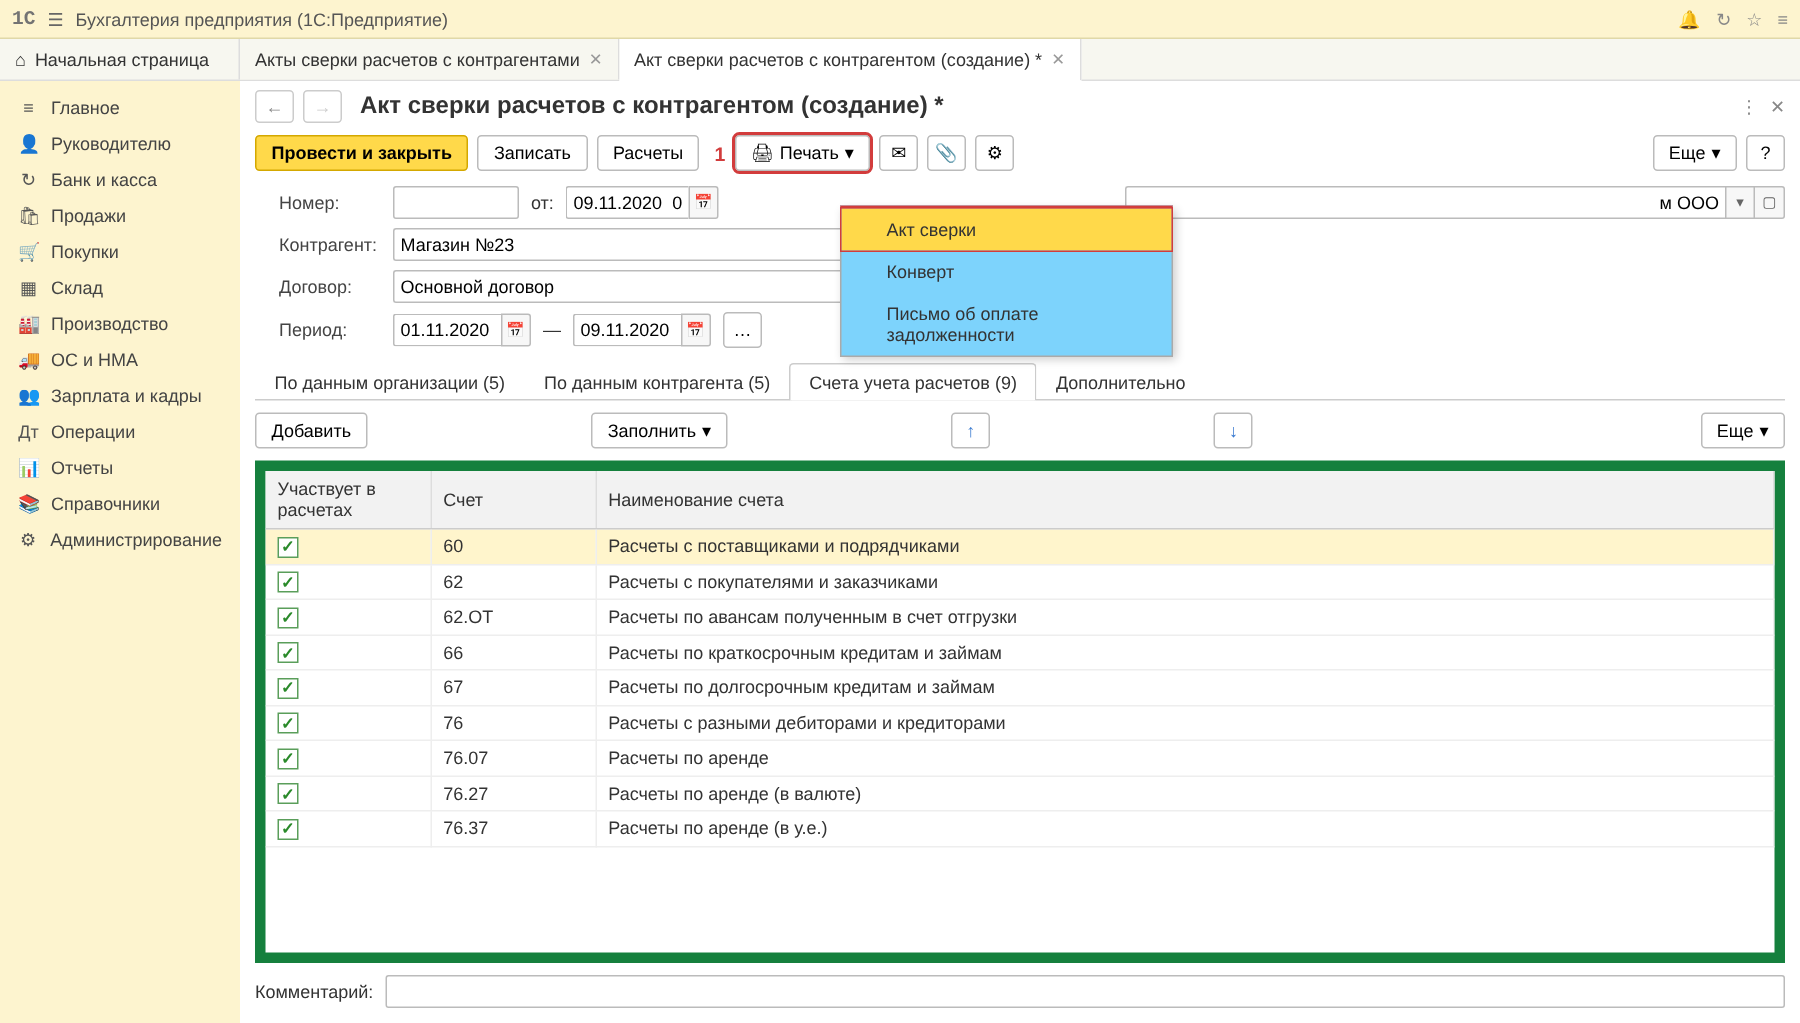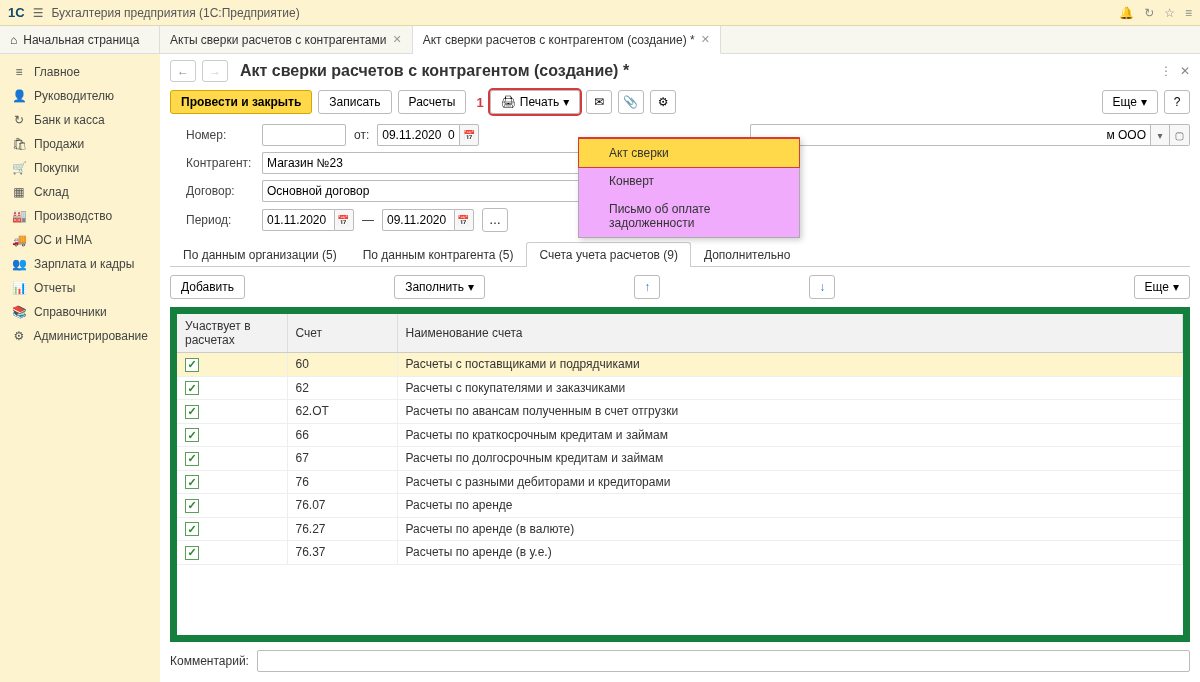--- a/index.html
+++ b/index.html
@@ -1,18 +1,18 @@
 <!DOCTYPE html>
 <html><head>
 <meta charset="utf-8">
 <style>
 * { box-sizing: border-box; margin: 0; padding: 0; }
 body { font-family: Arial, sans-serif; font-size: 12px; background: #fff; color: #333; }
 .titlebar { height: 26px; background: #fdf4cf; display: flex; align-items: center; padding: 0 8px; border-bottom: 1px solid #e0d8a8; }
-.titlebar .logo { color: #0c4a6e; font-weight: bold; font-size: 13px; margin-right: 8px; }
+.titlebar .logo { color: #737373; font-weight: bold; font-size: 13px; margin-right: 8px; font-family: Liberation Mono, monospace; }
 .titlebar .burger { margin-right: 8px; cursor: pointer; color: #666; }
 .titlebar .title { flex: 1; color: #555; font-size: 12px; }
 .titlebar .ticons { display: flex; gap: 10px; color: #888; }
 .titlebar .ticons span { cursor: pointer; }
 .tabbar { height: 28px; background: #f7f7f0; display: flex; align-items: stretch; border-bottom: 1px solid #ddd; }
 .tabbar .home { width: 160px; display: flex; align-items: center; padding: 0 10px; gap: 6px; border-right: 1px solid #ddd; }
 .tabbar .tab { display: flex; align-items: center; padding: 0 10px; border-right: 1px solid #ddd; gap: 6px; cursor: pointer; background: #f7f7f0; }
 .tabbar .tab.active { background: #fff; border-bottom: 1px solid #fff; margin-bottom: -1px; }
 .tabbar .close { color: #999; font-size: 11px; }
 .layout { display: flex; height: calc(682px - 26px - 28px); }
@@ -46,21 +46,21 @@
 .tabs .t.active { background: #fff; border-color: #ccc; }
 .subbar { display: flex; align-items: center; gap: 6px; margin: 8px 0; justify-content: space-between; }
 .table-wrap { border: 7px solid #15803d; flex: 1; overflow: auto; }
 table { width: 100%; border-collapse: collapse; }
 th { background: #f2f2f2; text-align: left; padding: 5px 8px; border-bottom: 1px solid #ccc; border-right: 1px solid #ddd; font-weight: normal; color: #333; }
 td { padding: 4px 8px; border-bottom: 1px solid #eee; border-right: 1px solid #eee; }
 tr.hl td { background: #fff5cc; }
 .chk { width: 14px; height: 14px; border: 1px solid #5a9e5a; background: #fff; display: inline-flex; align-items: center; justify-content: center; color: #2a8a2a; font-size: 11px; font-weight: bold; }
 .comment-row { display: flex; align-items: center; gap: 8px; margin-top: 8px; }
 .comment-row .inp { flex: 1; }
-.print-menu { position: absolute; top: 83px; left: 418px; width: 222px; background: #f0abfc; border: 1px solid #aaa; box-shadow: 2px 2px 6px rgba(0,0,0,0.2); z-index: 10; border-top: 2px solid #d23c3c; }
+.print-menu { position: absolute; top: 83px; left: 400px; width: 222px; background: #7dd3fc; border: 1px solid #aaa; box-shadow: 2px 2px 6px rgba(0,0,0,0.2); z-index: 10; border-top: 2px solid #d23c3c; }
 .print-menu .mi { padding: 7px 30px; cursor: pointer; }
 .print-menu .mi.hl { background: #ffd94a; outline: 1px solid #d23c3c; }
 .print-btn-wrap { position: relative; display: inline-flex; outline: 2px solid #d23c3c; border-radius: 3px; }
 </style>
 </head>
 <body>
 
 <div class="titlebar">
   <span class="logo">1C</span>
   <span class="burger">☰</span>
@@ -118,20 +118,24 @@
         <span class="icon">🏭</span>
         <span>Производство</span>
       </div>
       <div class="item">
         <span class="icon">🚚</span>
         <span>ОС и НМА</span>
       </div>
       <div class="item">
         <span class="icon">👥</span>
         <span>Зарплата и кадры</span>
+      </div>
+      <div class="item">
+        <span class="icon">Дт</span>
+        <span>Операции</span>
       </div>
       <div class="item">
         <span class="icon">📊</span>
         <span>Отчеты</span>
       </div>
       <div class="item">
         <span class="icon">📚</span>
         <span>Справочники</span>
       </div>
       <div class="item">

